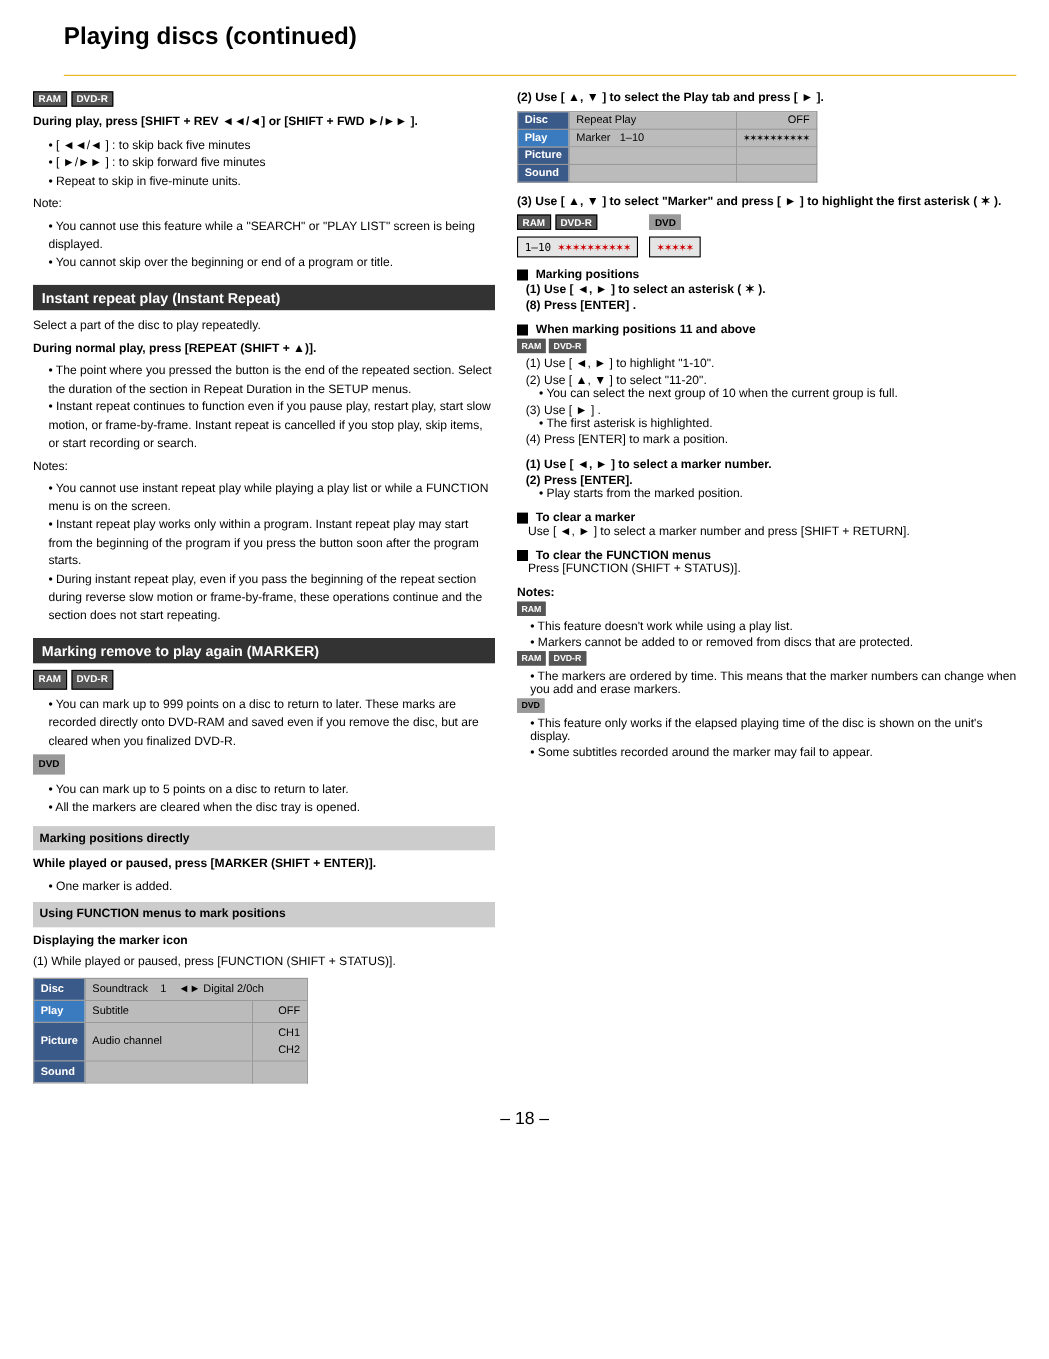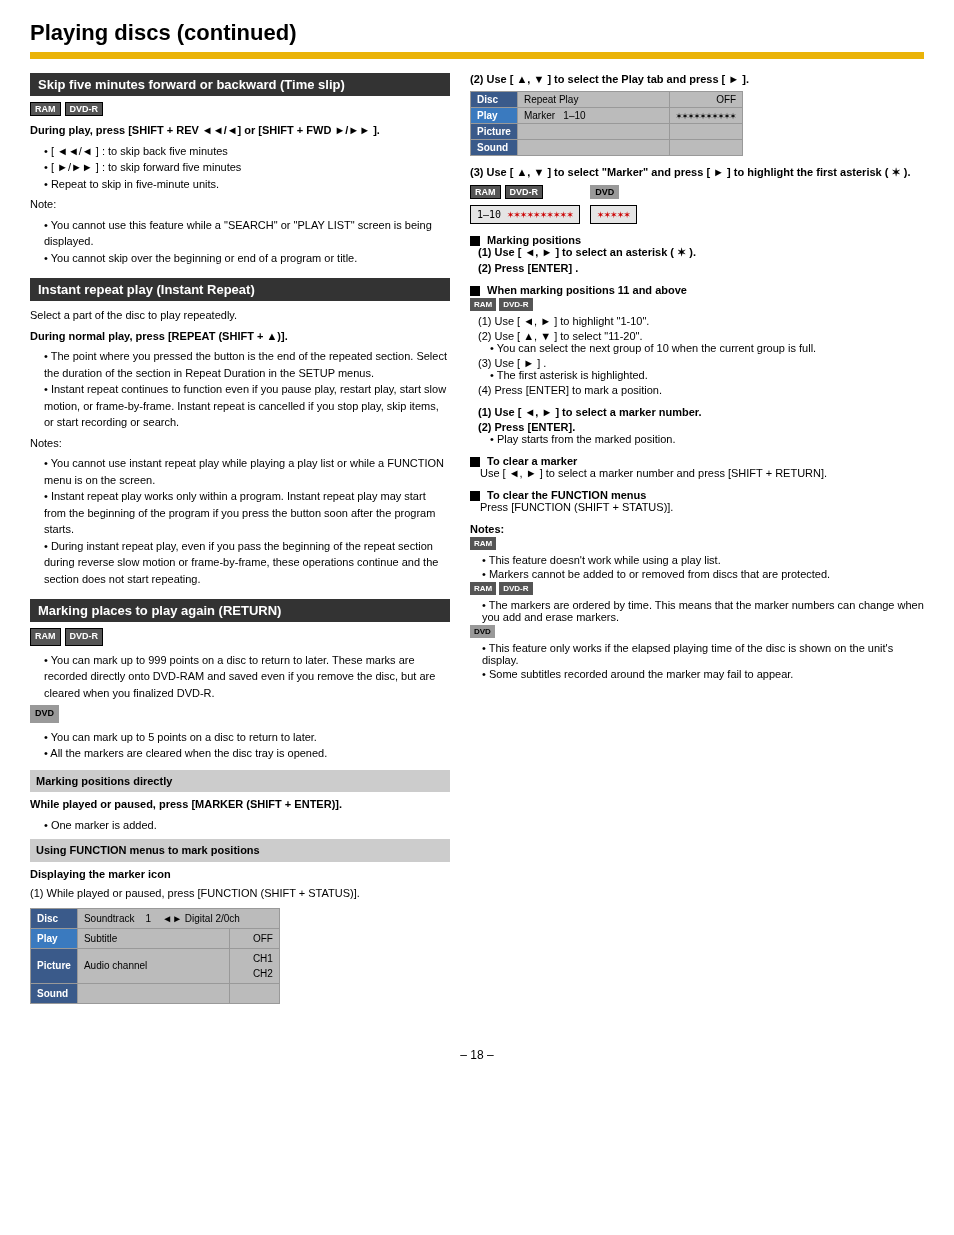--- a/index.html
+++ b/index.html
@@ -8,23 +8,24 @@
       font-size: 11px;
       background: #fff;
       color: #000;
       width: 954px;
       min-height: 1235px;
       padding: 20px 30px;
     }
     h1.page-title {
       font-size: 22px;
       font-weight: bold;
-      border-bottom: 7px solid #eab308;
-      padding-bottom: 6px;
+      border-bottom: 1px solid #eab308;
+      padding-bottom: 22px;
       margin-bottom: 14px;
+      margin-left: 28px;
     }
     .two-col {
       display: flex;
       gap: 20px;
     }
     .left-col {
       width: 420px;
       flex-shrink: 0;
     }
     .right-col {
@@ -128,22 +129,22 @@
       width: 10px;
       height: 10px;
       background: #000;
       margin-right: 4px;
       vertical-align: middle;
     }
     .numbered { margin-left: 8px; }
     .numbered .num-item { margin-bottom: 3px; }
     .page-num {
       text-align: center;
-      font-size: 12px;
-      margin-top: 32px;
+      font-size: 16px;
+      margin-top: 12px;
     }
     .small-badge-row {
       display: flex;
       gap: 3px;
       margin: 2px 0 4px 0;
     }
     .small-badge {
       font-size: 8px;
       font-weight: bold;
       padding: 1px 3px;
@@ -162,21 +163,20 @@
 </head>
 <body>
 
 <h1 class="page-title">Playing discs (continued)</h1>
 
 <div class="two-col">
 
   <div class="left-col">
 
     <div class="section-block">
-      <div class="section-header">Skip five minutes forward or backward (Time slip)</div>
       <div class="badge-row">
         <span class="badge badge-ram">RAM</span>
         <span class="badge badge-dvdr">DVD-R</span>
       </div>
       <div class="section-body">
         <p class="bold">During play, press [SHIFT + REV ◄◄/◄] or [SHIFT + FWD ►/►► ].</p>
         <ul>
           <li>[ ◄◄/◄ ] : to skip back five minutes</li>
           <li>[ ►/►► ] : to skip forward five minutes</li>
           <li>Repeat to skip in five-minute units.</li>
@@ -201,21 +201,21 @@
         <p class="note-label">Notes:</p>
         <ul>
           <li>You cannot use instant repeat play while playing a play list or while a FUNCTION menu is on the screen.</li>
           <li>Instant repeat play works only within a program. Instant repeat play may start from the beginning of the program if you press the button soon after the program starts.</li>
           <li>During instant repeat play, even if you pass the beginning of the repeat section during reverse slow motion or frame-by-frame, these operations continue and the section does not start repeating.</li>
         </ul>
       </div>
     </div>
 
     <div class="section-block">
-      <div class="section-header">Marking places to play again (RETURN)</div>
+      <div class="section-header">Marking remove to play again (MARKER)</div>
       <div class="section-body">
         <div class="badge-row">
           <span class="badge badge-ram">RAM</span>
           <span class="badge badge-dvdr">DVD-R</span>
         </div>
         <ul>
           <li>You can mark up to 999 points on a disc to return to later. These marks are recorded directly onto DVD-RAM and saved even if you remove the disc, but are cleared when you finalized DVD-R.</li>
         </ul>
         <div class="badge-row" style="margin-top:4px;">
           <span class="badge" style="background:#999;color:#000;border:1px solid #999;">DVD</span>
@@ -322,21 +322,21 @@
     <div class="right-section">
       <p class="bold">
         <span class="square-bullet"></span>
         <span>Marking positions</span>
       </p>
       <div class="numbered">
         <div class="num-item">
           <span class="bold">(1) Use [ ◄,  ► ]  to select an asterisk ( ✶ ).</span>
         </div>
         <div class="num-item">
-          <span class="bold">(2) Press [ENTER] .</span>
+          <span class="bold">(8) Press [ENTER] .</span>
         </div>
       </div>
     </div>
 
     <div class="right-section">
       <p class="bold">
         <span class="square-bullet"></span>
         <span>When marking positions 11 and above</span>
       </p>
       <div class="badge-row small-badge-row">

